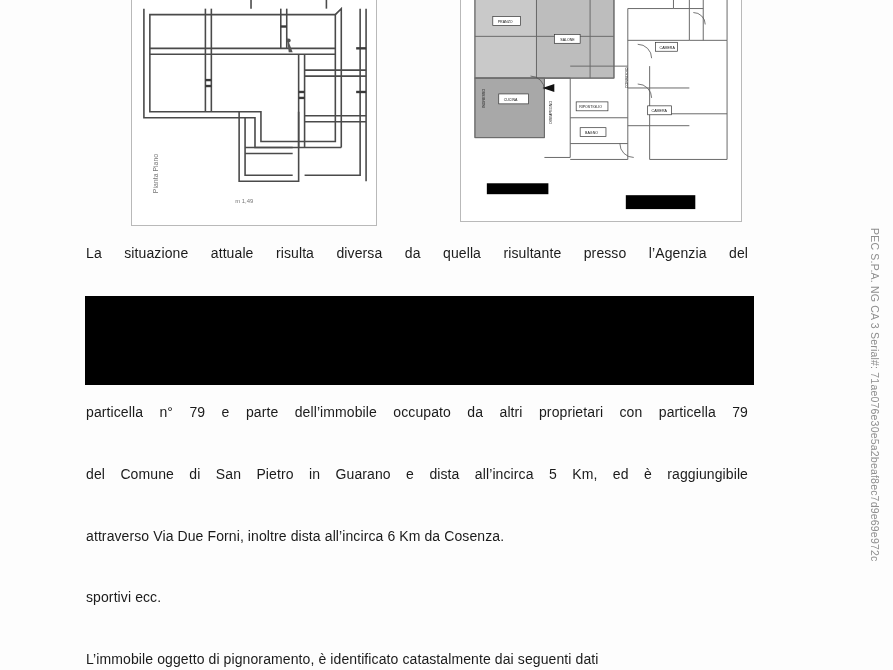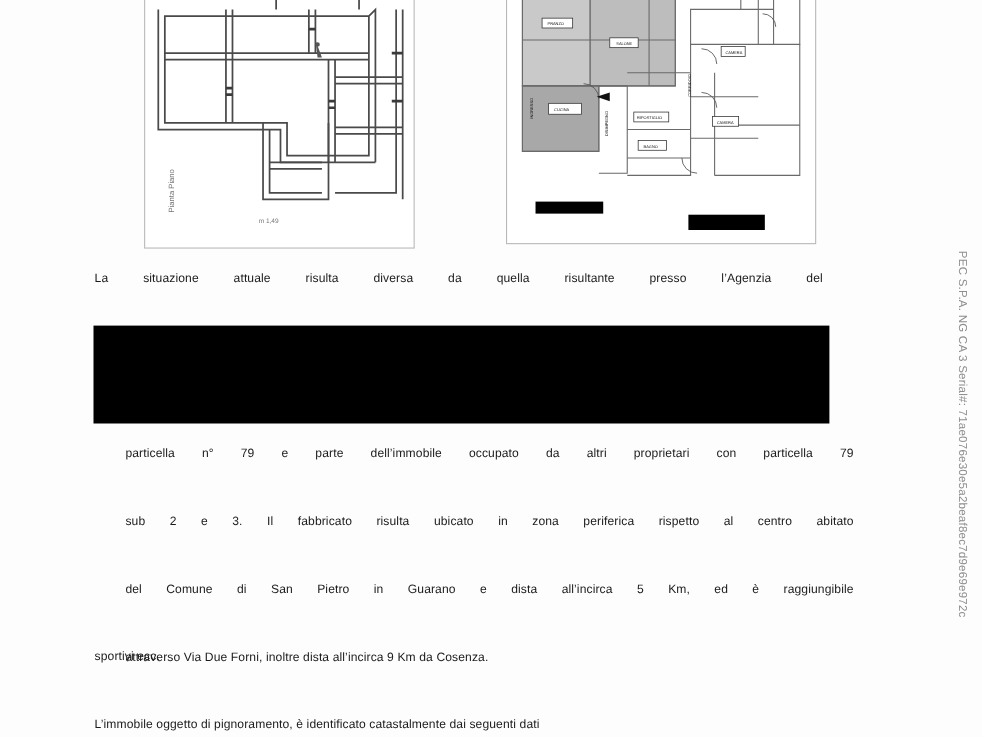--- a/index.html
+++ b/index.html
@@ -46,42 +46,42 @@
     display: block;
     width: 100%;
     height: 100%;
   }
 
   
   .para {
     position: absolute;
     left: 86px;
     width: 662px;
-    font-size: 11px;
+    font-size: 14px;
     line-height: 31px;
     color: #1b1b1b;
     text-align: justify;
     letter-spacing: 0.1px;
   }
   .para.last-left { text-align: left; }
   .para .nojust { display: block; text-align: left; }
 
   
   .para > .jline {
     display: block;
     text-align: justify;
   }
   .para > .jline::after {
     content: "";
     display: inline-block;
     width: 100%;
   }
 
   #para-1 { top: 238px; }
-  #para-2 { top: 397px; margin-left: 28px; }
+  #para-2 { top: 397px; }
   #para-3 { top: 520px; }
   #para-4 { top: 582px; }
   #para-5 { top: 644px; }
 
   
   #redaction-bar {
     position: absolute;
     left: 85px;
     top: 296px;
     width: 669px;
@@ -263,23 +263,22 @@
 
   <div class="para" id="para-1">
     <span class="jline">La situazione attuale risulta diversa da quella risultante presso l’Agenzia del</span>
     <span class="nojust">Territorio, come si approfondirà meglio nel prossimo quesito.</span>
   </div>
 
   <div id="redaction-bar"></div>
 
   <div class="para" id="para-2">
     <span class="jline">particella n° 79 e parte dell’immobile occupato da altri proprietari con particella 79</span>
-    <span class="jline">sub 2 e 3. Il fabbricato risulta ubicato in zona periferica rispetto al centro abitato</span>
     <span class="jline">del Comune di San Pietro in Guarano e dista all’incirca 5 Km, ed è raggiungibile</span>
-    <span class="nojust">attraverso Via Due Forni, inoltre dista all’incirca 9 Km da Cosenza.</span>
+    <span class="nojust">attraverso Via Due Forni, inoltre dista all’incirca 6 Km da Cosenza.</span>
   </div>
 
 
   <div class="para" id="para-4">
     <span class="nojust">sportivi ecc.</span>
   </div>
 
   <div class="para last-left" id="para-5">
     <span class="nojust">L’immobile oggetto di pignoramento, è identificato catastalmente dai seguenti dati</span>
   </div>

